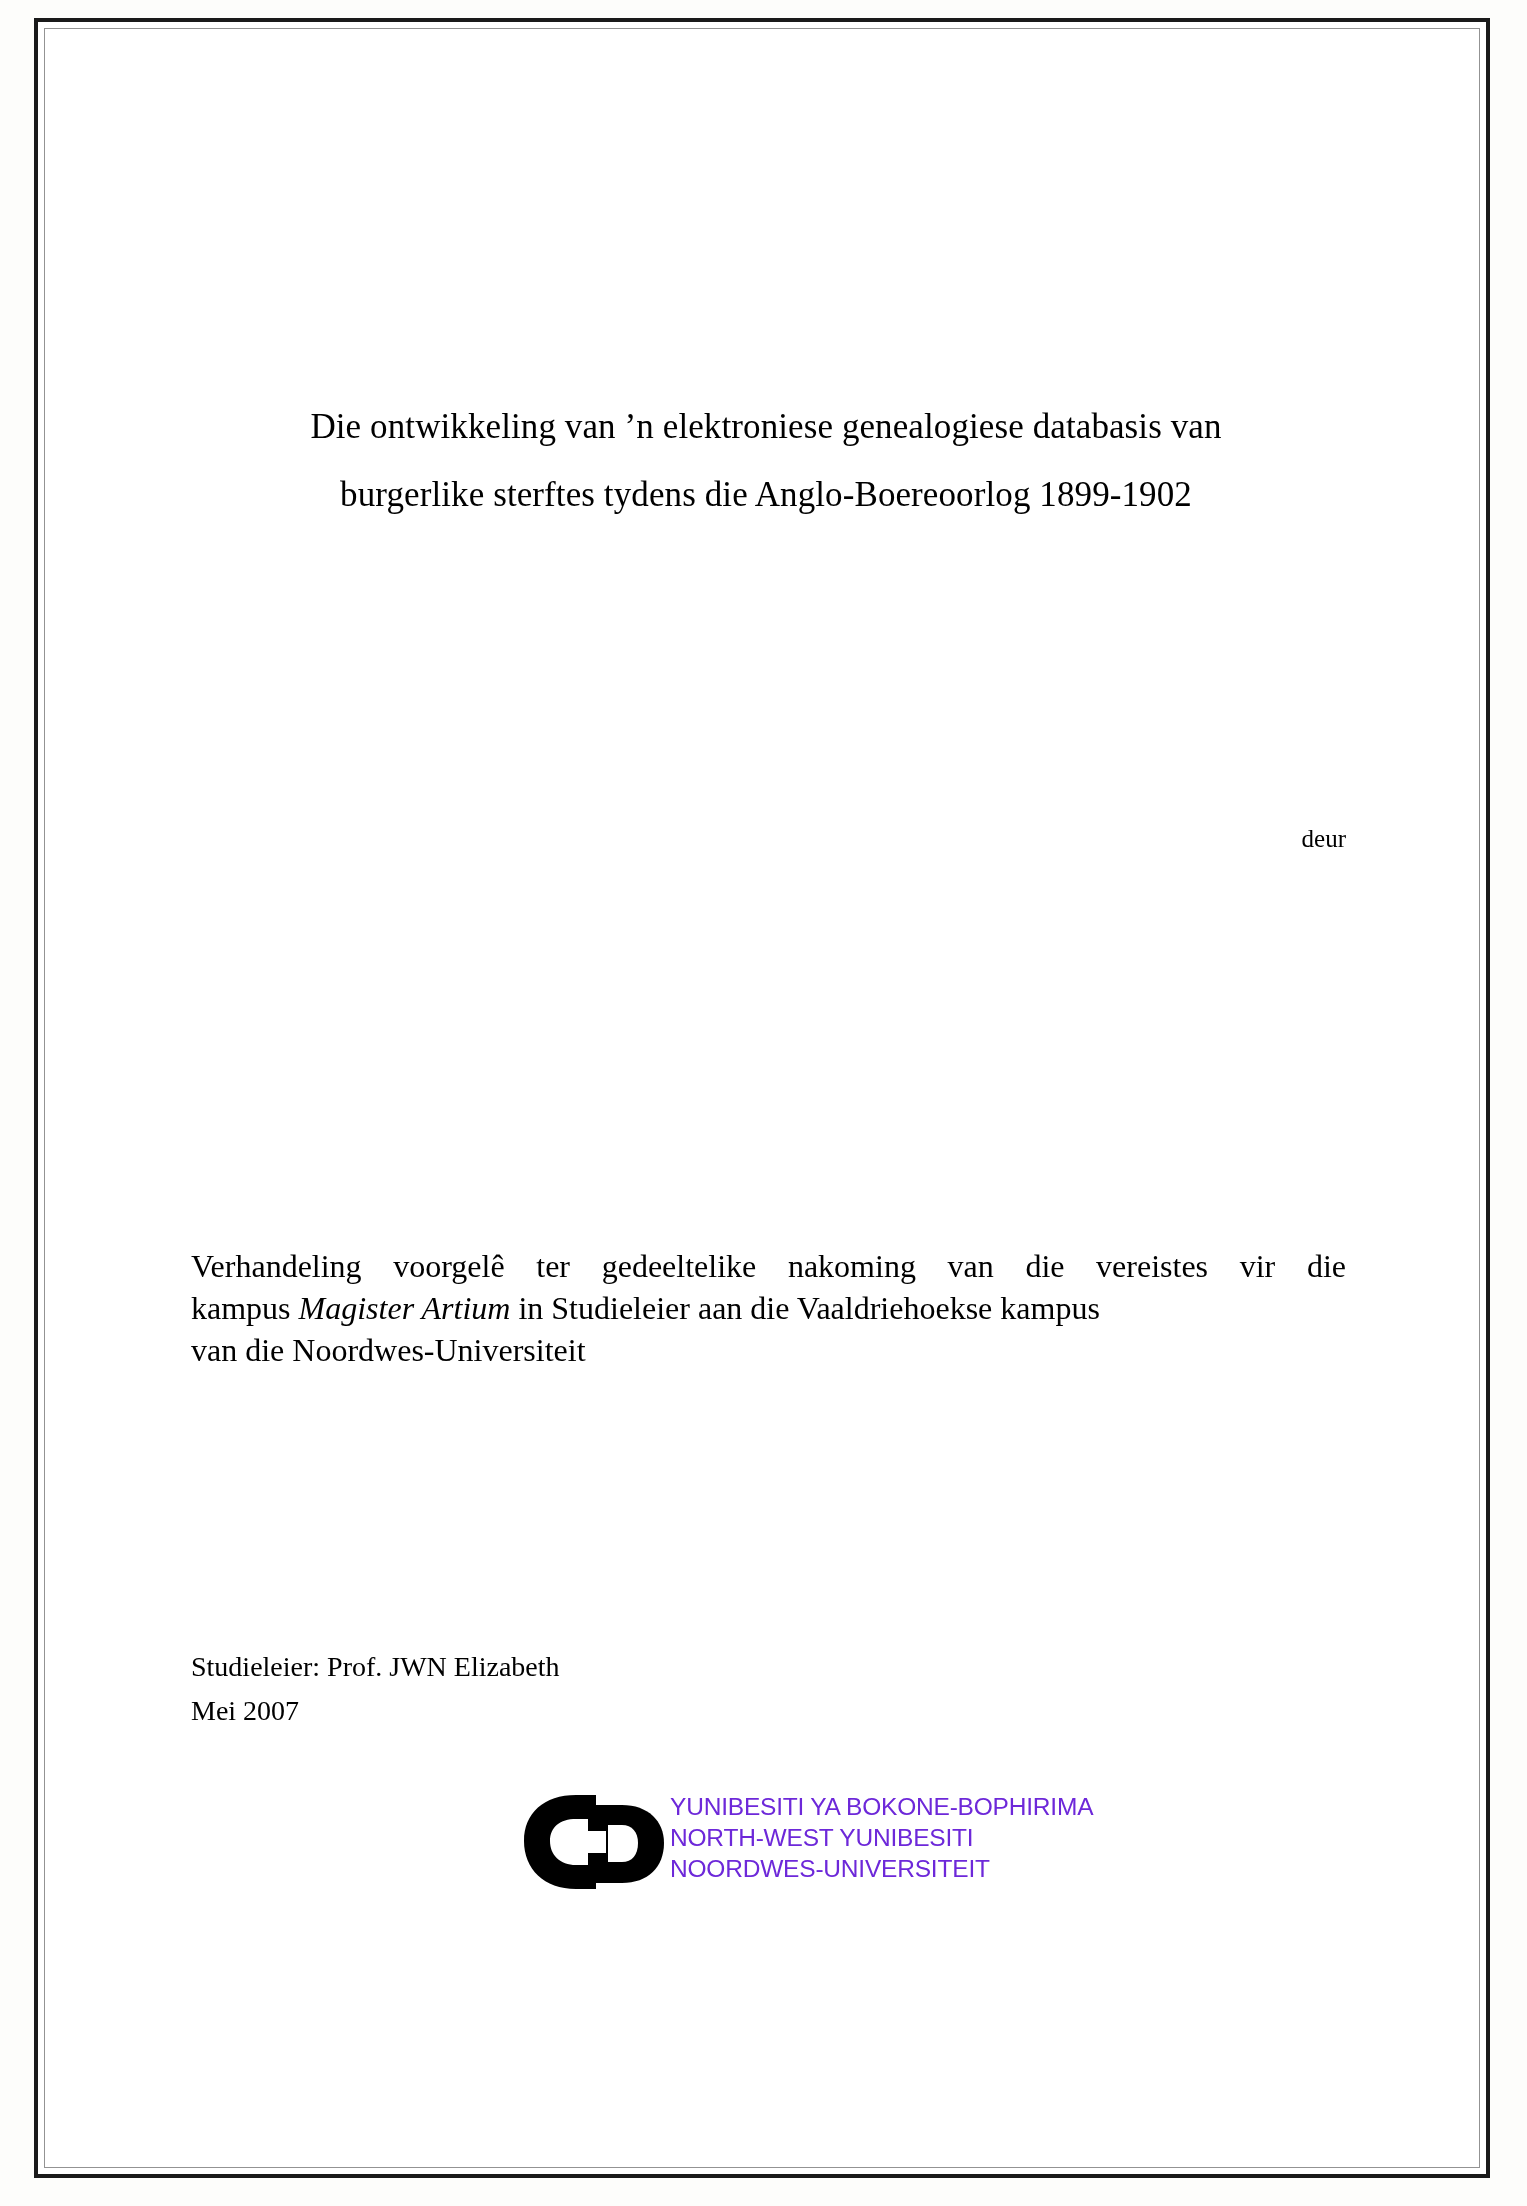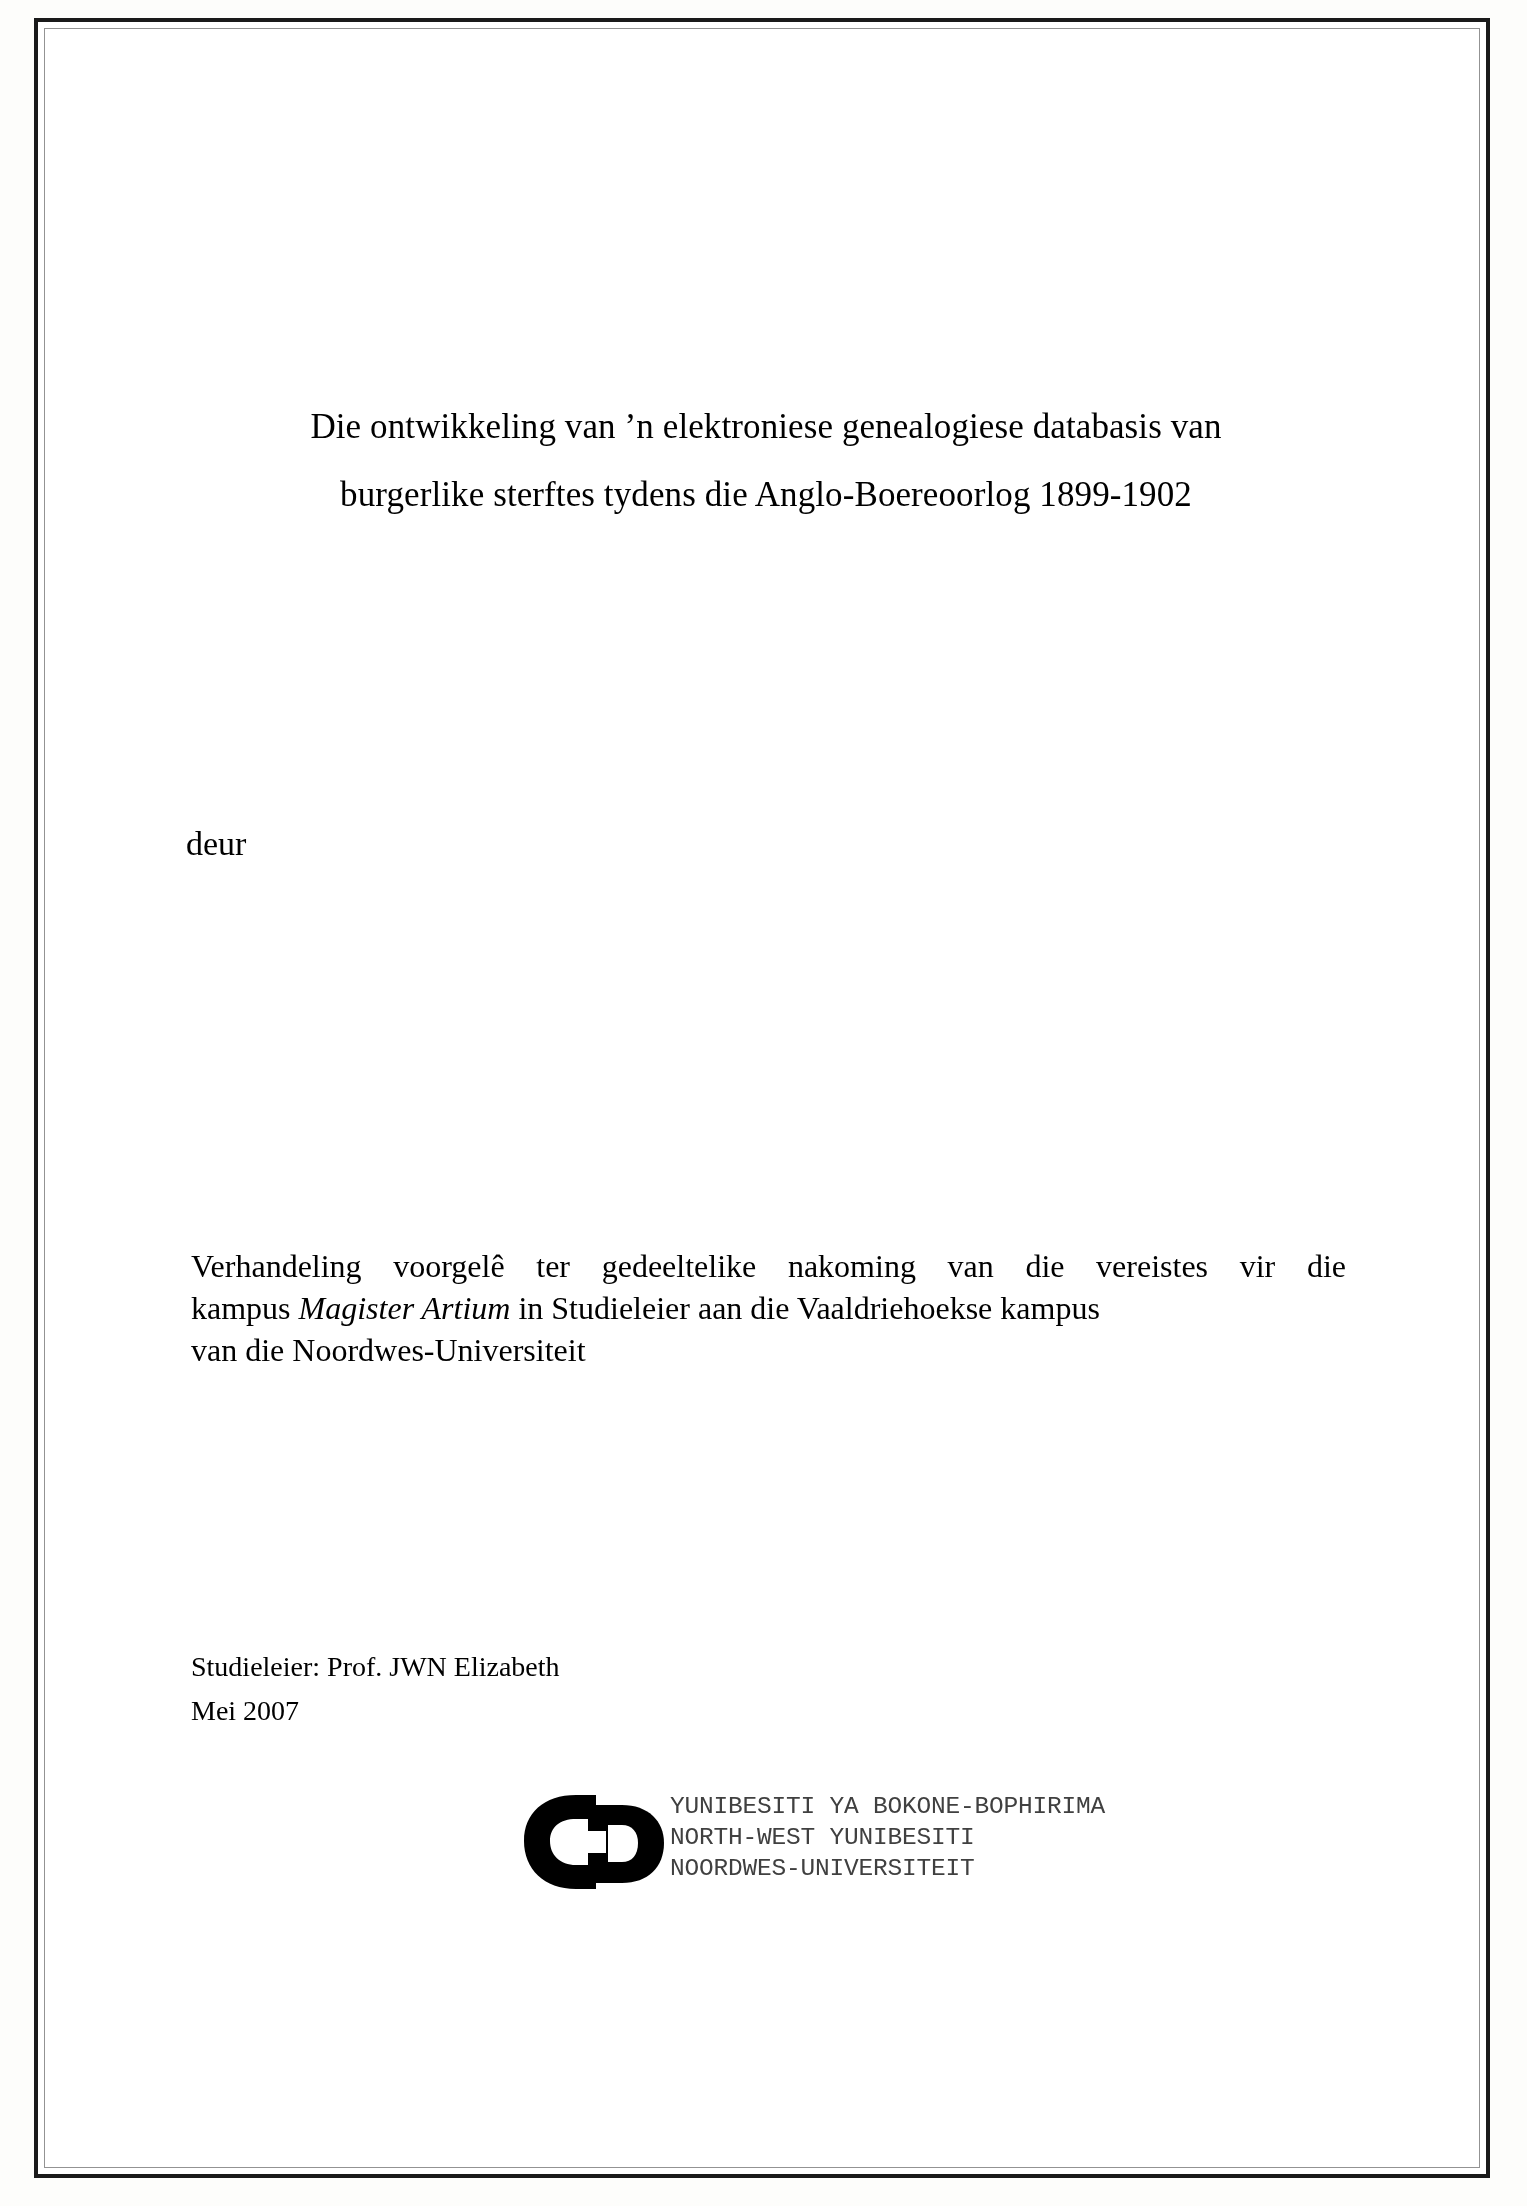--- a/index.html
+++ b/index.html
@@ -68,22 +68,22 @@
     font-size: 35px;
     line-height: 68px;
     letter-spacing: 0.1px;
   }
 
   .deur {
     position: absolute;
     left: 0;
     top: 802px;
     width: 1160px;
-    text-align: left;
-    font-size: 34px;
+    text-align: right;
+    font-size: 25px;
   }
 
   .author {
     position: absolute;
     left: 0;
     top: 960px;
     width: 1160px;
     text-align: center;
     font-size: 31px;
   }
@@ -130,25 +130,25 @@
     left: 32px;
     top: 6px;
     width: 160px;
     height: 104px;
   }
   .logo-mark svg { display: block; }
   .logo-text {
     position: absolute;
     left: 184px;
     top: 6px;
-    font-family: Liberation Mono, monospace;
+    font-family: Liberation Sans, sans-serif;
     font-size: 24.5px;
     line-height: 31px;
     letter-spacing: -0.2px;
-    color: #404040;
+    color: #6d28d9;
     white-space: nowrap;
   }
 </style>
 </head>
 <body>
 
 <div class="page-sheet"></div>
 
 <div class="scan-frame"></div>
 <div class="scan-frame-inner"></div>

